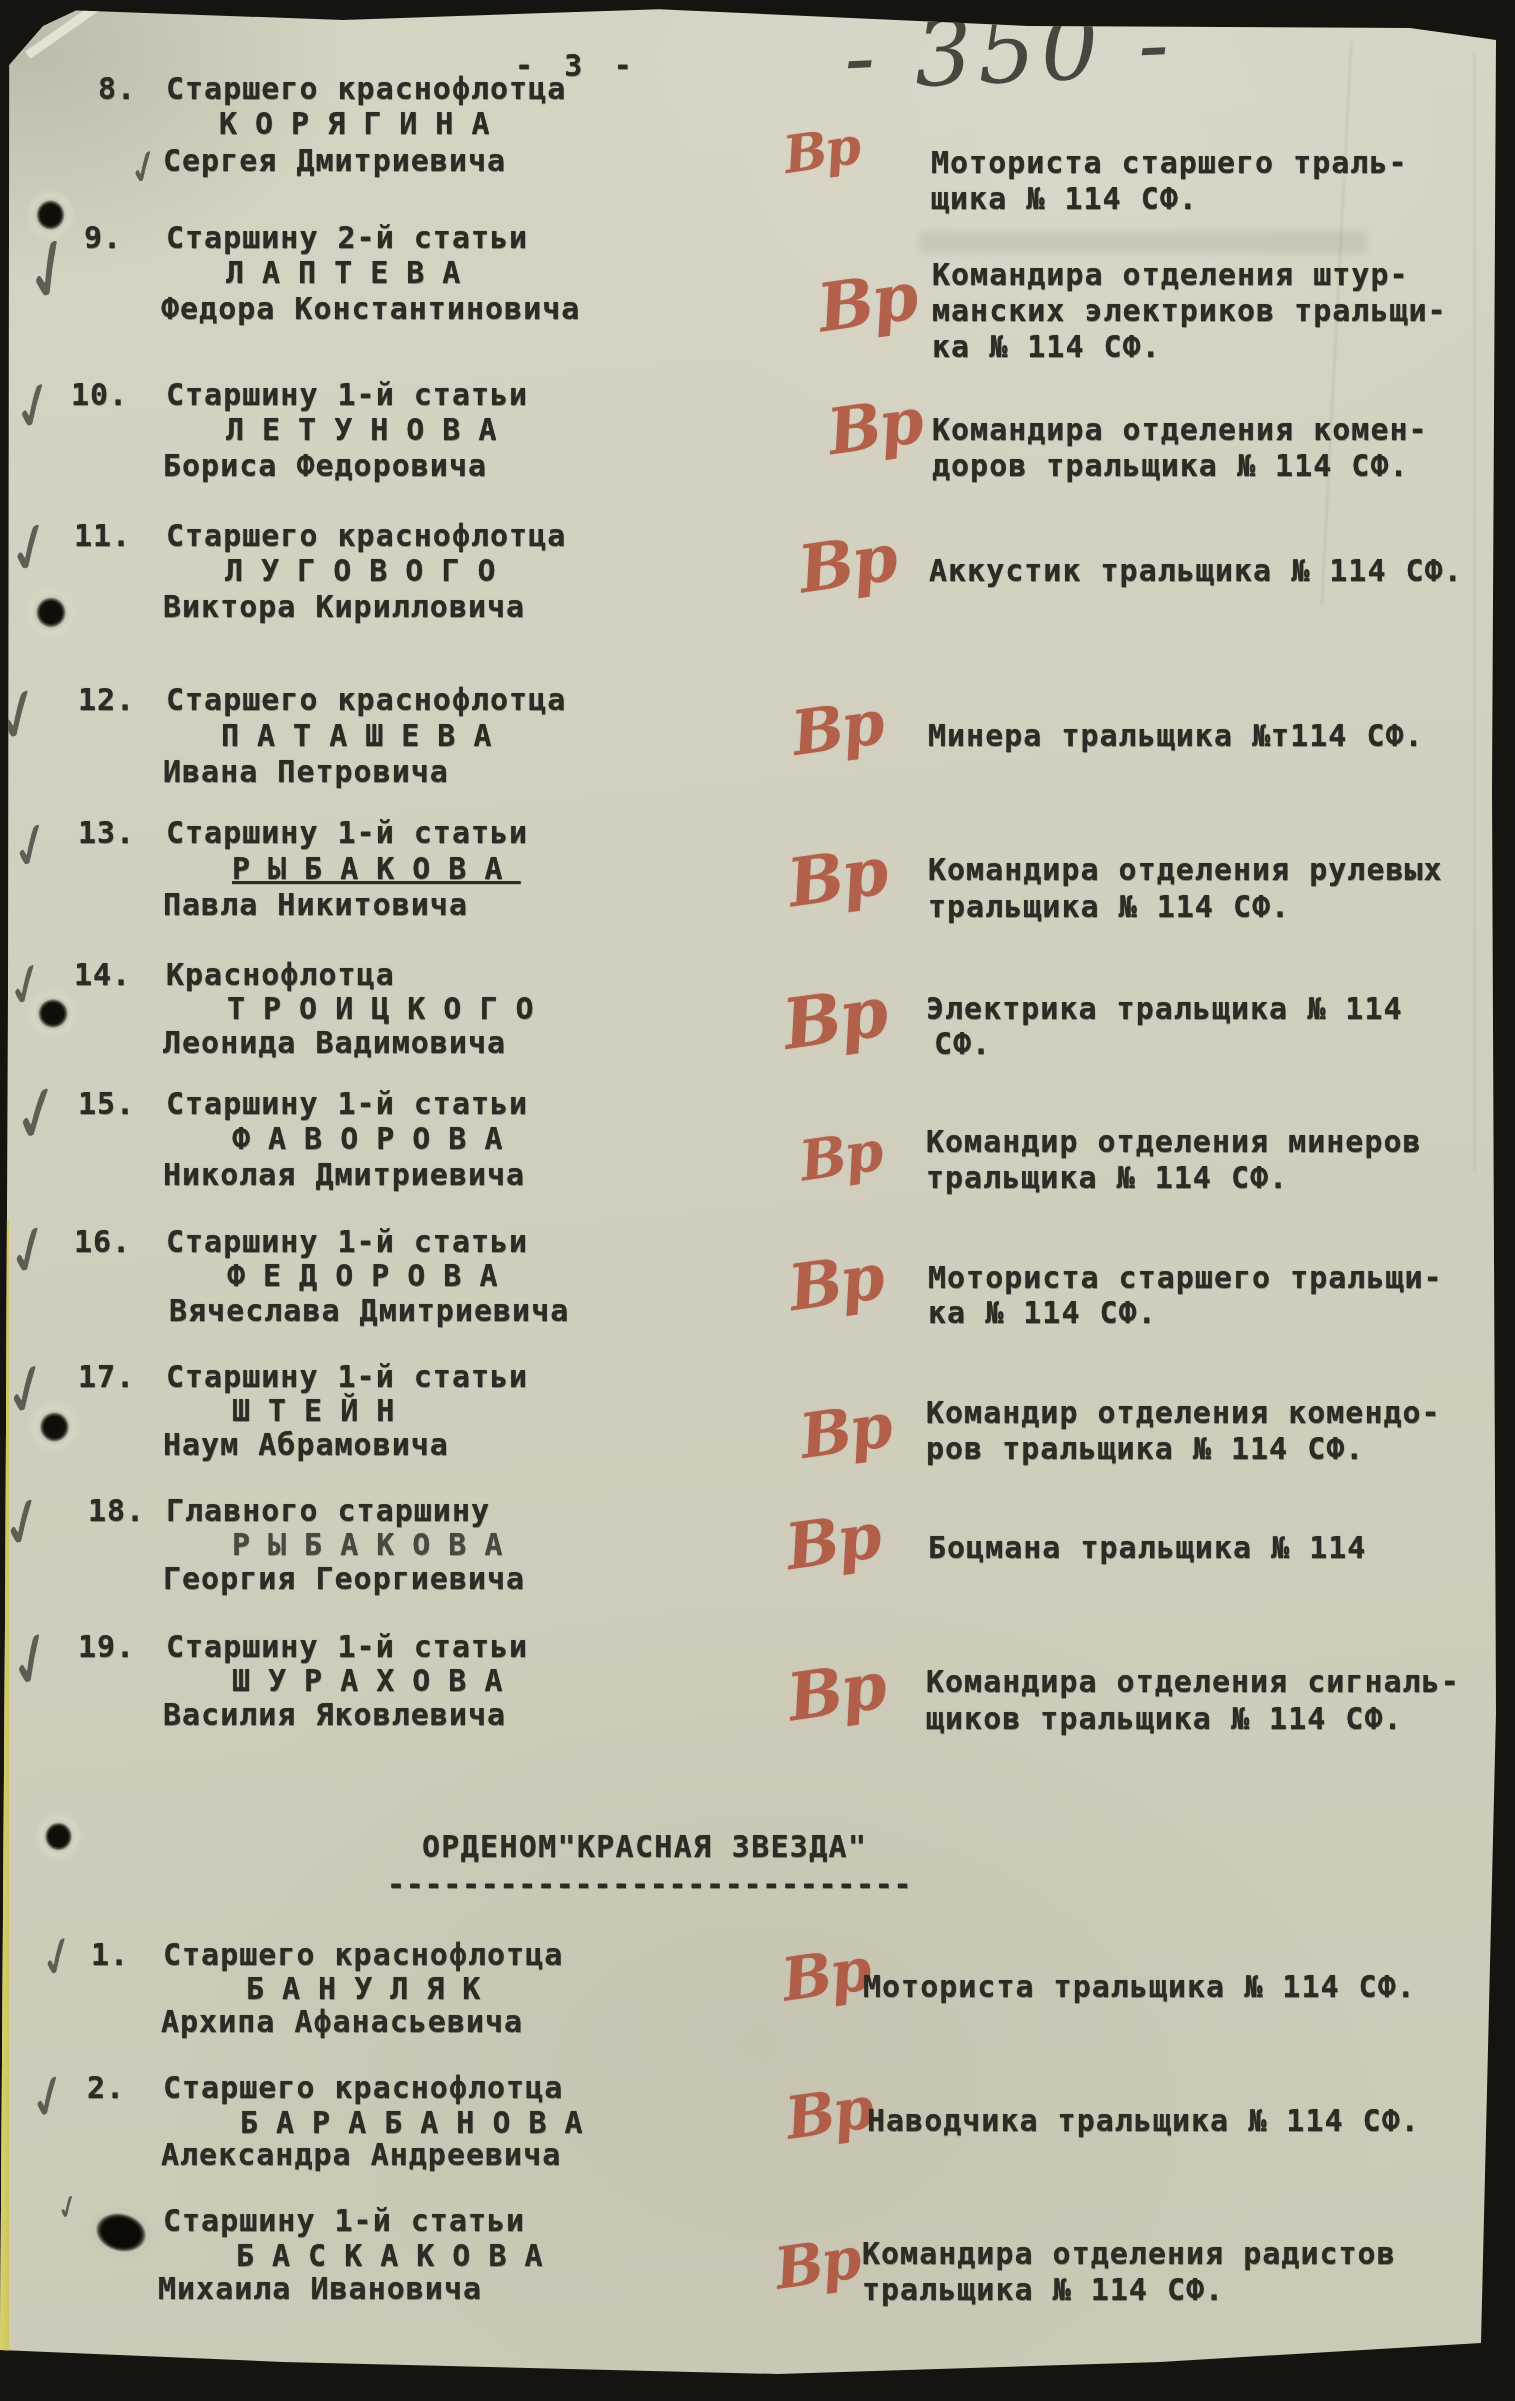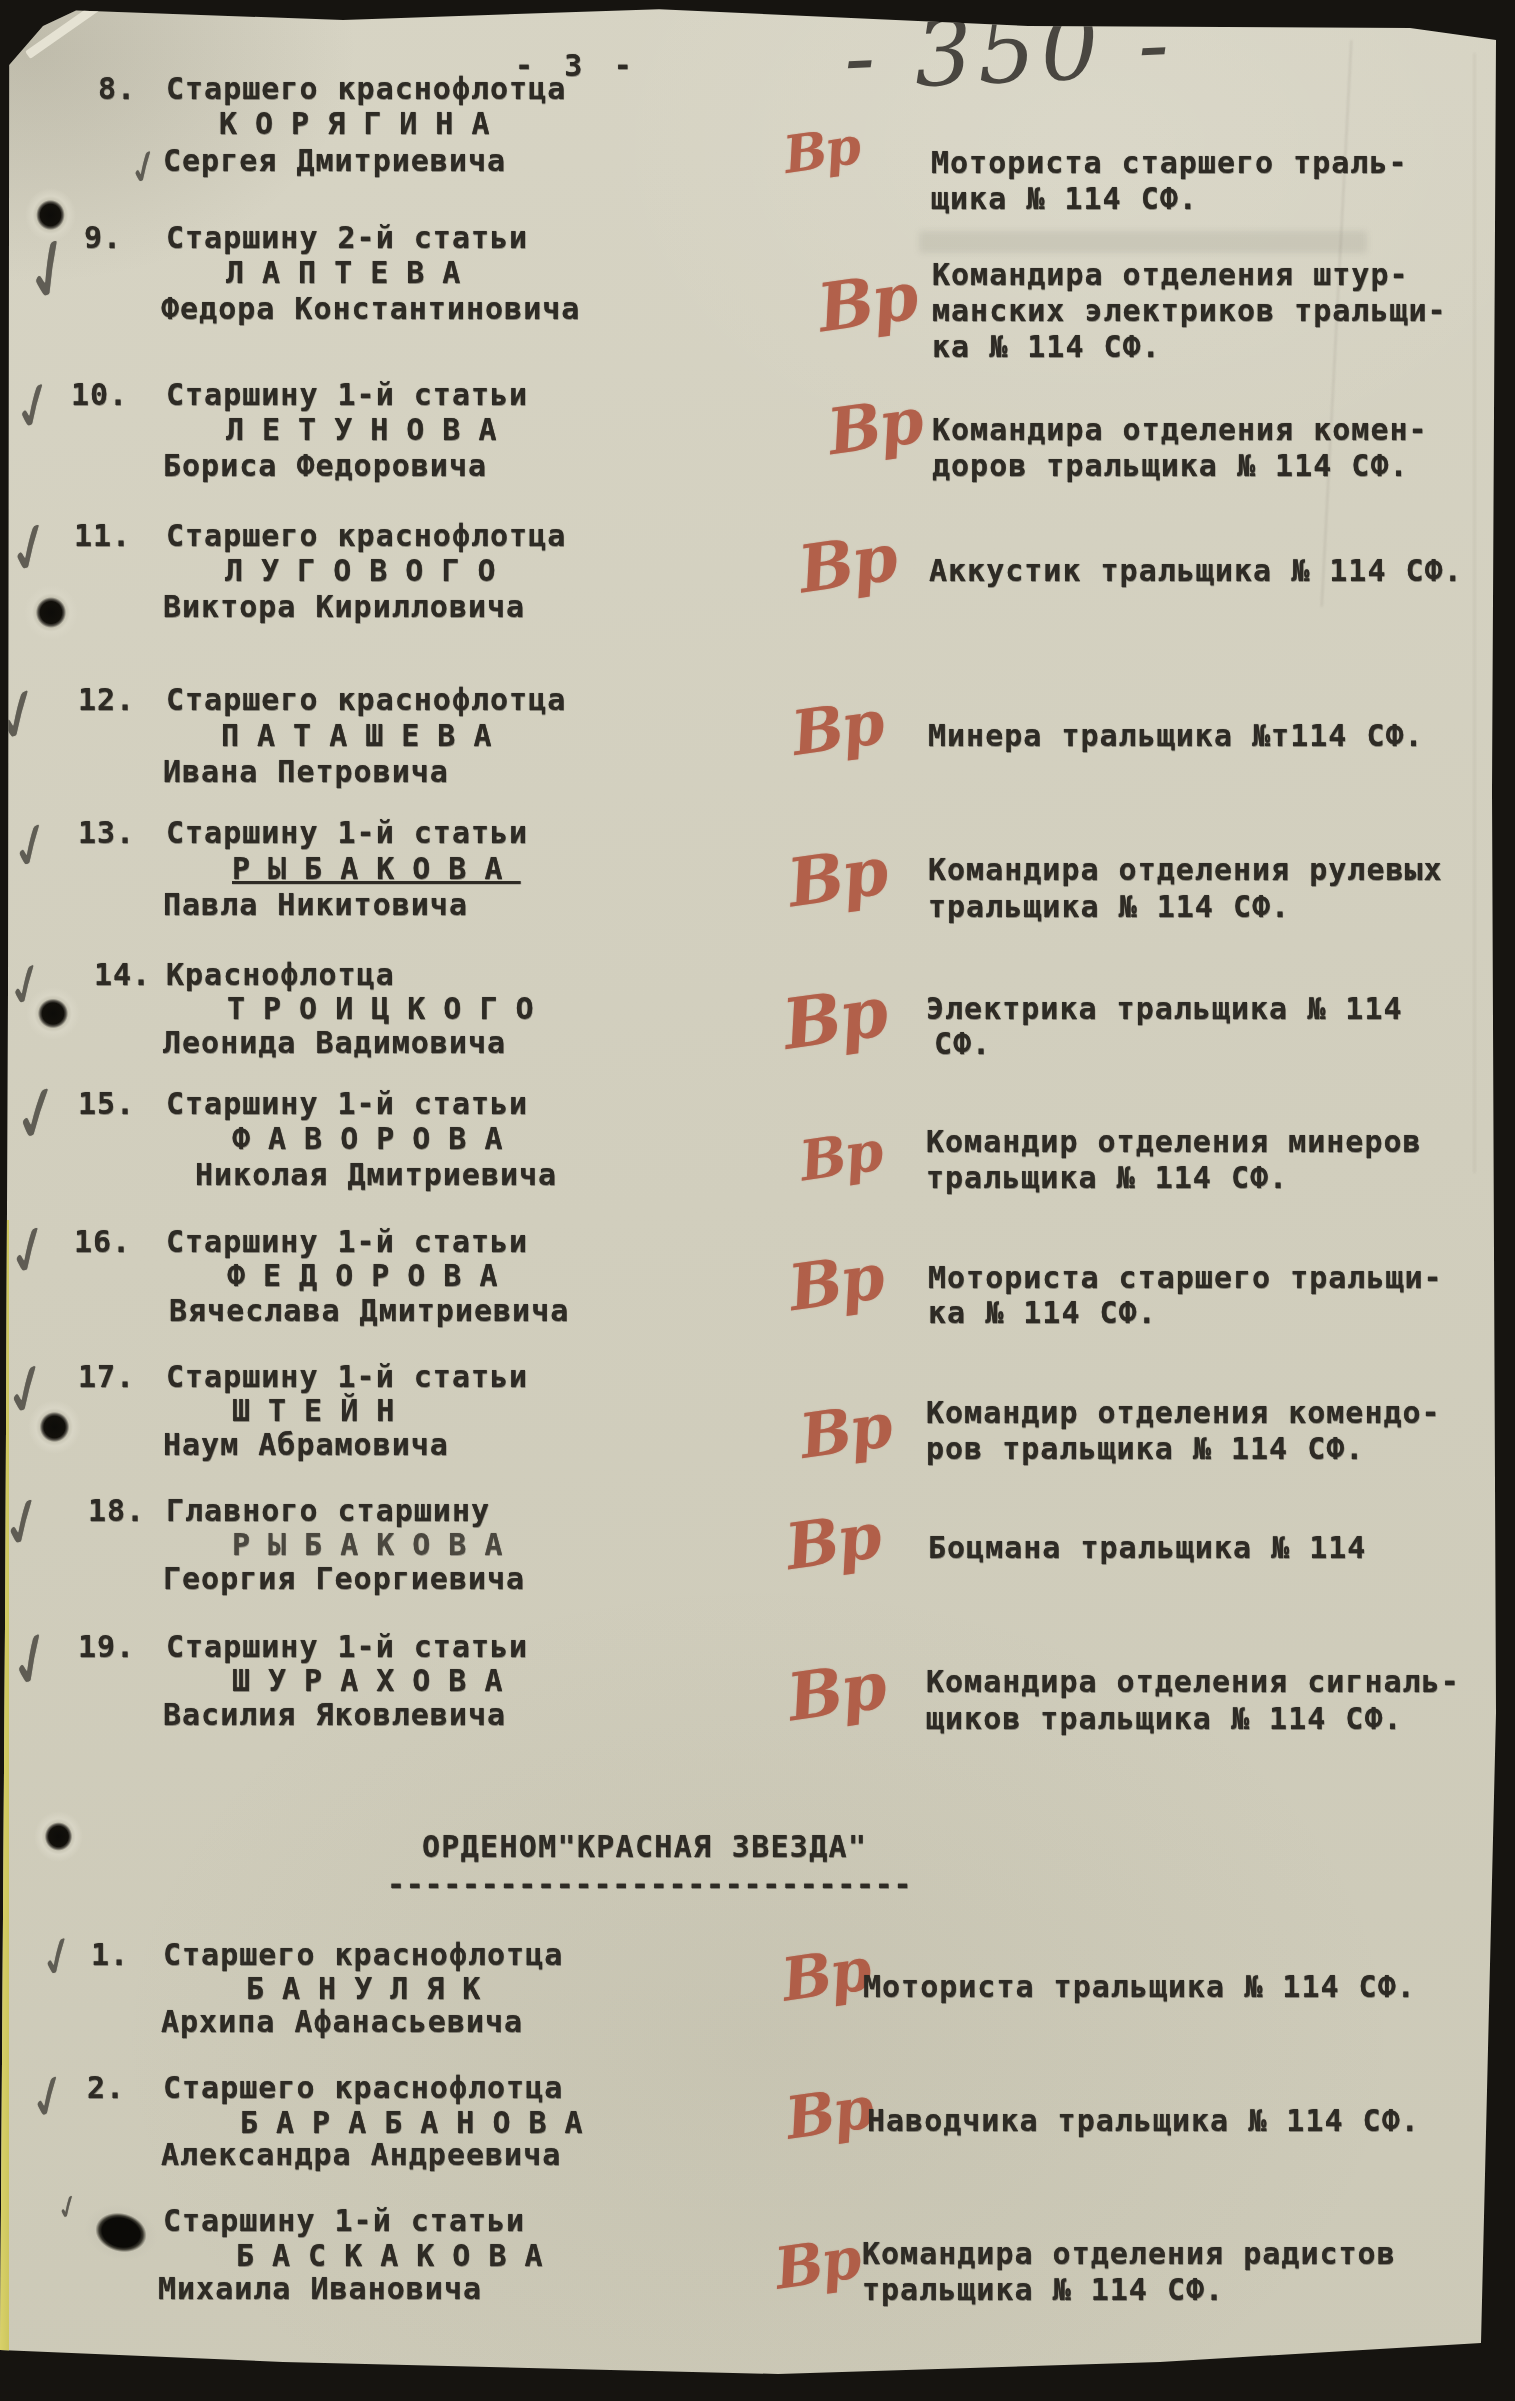--- a/index.html
+++ b/index.html
@@ -139,36 +139,36 @@
     <span class="t surname" style="left:217px;top:854px;text-decoration:underline;">РЫБАКОВА</span>
     <span class="t" style="left:163px;top:890px;">Павла Никитовича</span>
     <span class="vr" style="left:788px;top:844px;font-size:66px;">Вр</span>
     <span class="t" style="left:928px;top:855px;">Командира отделения рулевых</span>
     <span class="t" style="left:928px;top:892px;">тральщика № 114 СФ.</span>
   </div>
 
   
   <div style="display:contents">
     <span class="check" style="left:6.6px;top:962px;font-size:46px;">✓</span>
-    <span class="t" style="left:74px;top:960px;margin-left:20px;">14.</span>
+    <span class="t" style="left:74px;top:960px;">14.</span>
     <span class="t" style="left:166px;top:960px;">Краснофлотца</span>
     <span class="t surname" style="left:212px;top:994px;">ТРОИЦКОГО</span>
     <span class="t" style="left:163px;top:1028px;">Леонида Вадимовича</span>
     <span class="vr" style="left:783px;top:983px;font-size:69px;">Вр</span>
     <span class="t" style="left:926px;top:994px;">Электрика тральщика № 114</span>
     <span class="t" style="left:934px;top:1029px;">СФ.</span>
   </div>
 
   
   <div style="display:contents">
     <span class="check" style="left:13px;top:1085px;font-size:58px;transform:rotate(-10deg) scaleY(1.4);">✓</span>
     <span class="t" style="left:78px;top:1089px;">15.</span>
     <span class="t" style="left:166px;top:1089px;">Старшину 1-й статьи</span>
     <span class="t surname" style="left:217px;top:1124px;">ФАВОРОВА</span>
-    <span class="t" style="left:163px;top:1160px;margin-left:32px;">Николая Дмитриевича</span>
+    <span class="t" style="left:163px;top:1160px;">Николая Дмитриевича</span>
     <span class="vr" style="left:800px;top:1128px;font-size:55px;">Вр</span>
     <span class="t" style="left:926px;top:1127px;">Командир отделения минеров</span>
     <span class="t" style="left:926px;top:1163px;">тральщика № 114 СФ.</span>
   </div>
 
   
   <div style="display:contents">
     <span class="check" style="left:6.6px;top:1224px;font-size:53px;">✓</span>
     <span class="t" style="left:74px;top:1227px;">16.</span>
     <span class="t" style="left:166px;top:1227px;">Старшину 1-й статьи</span>

